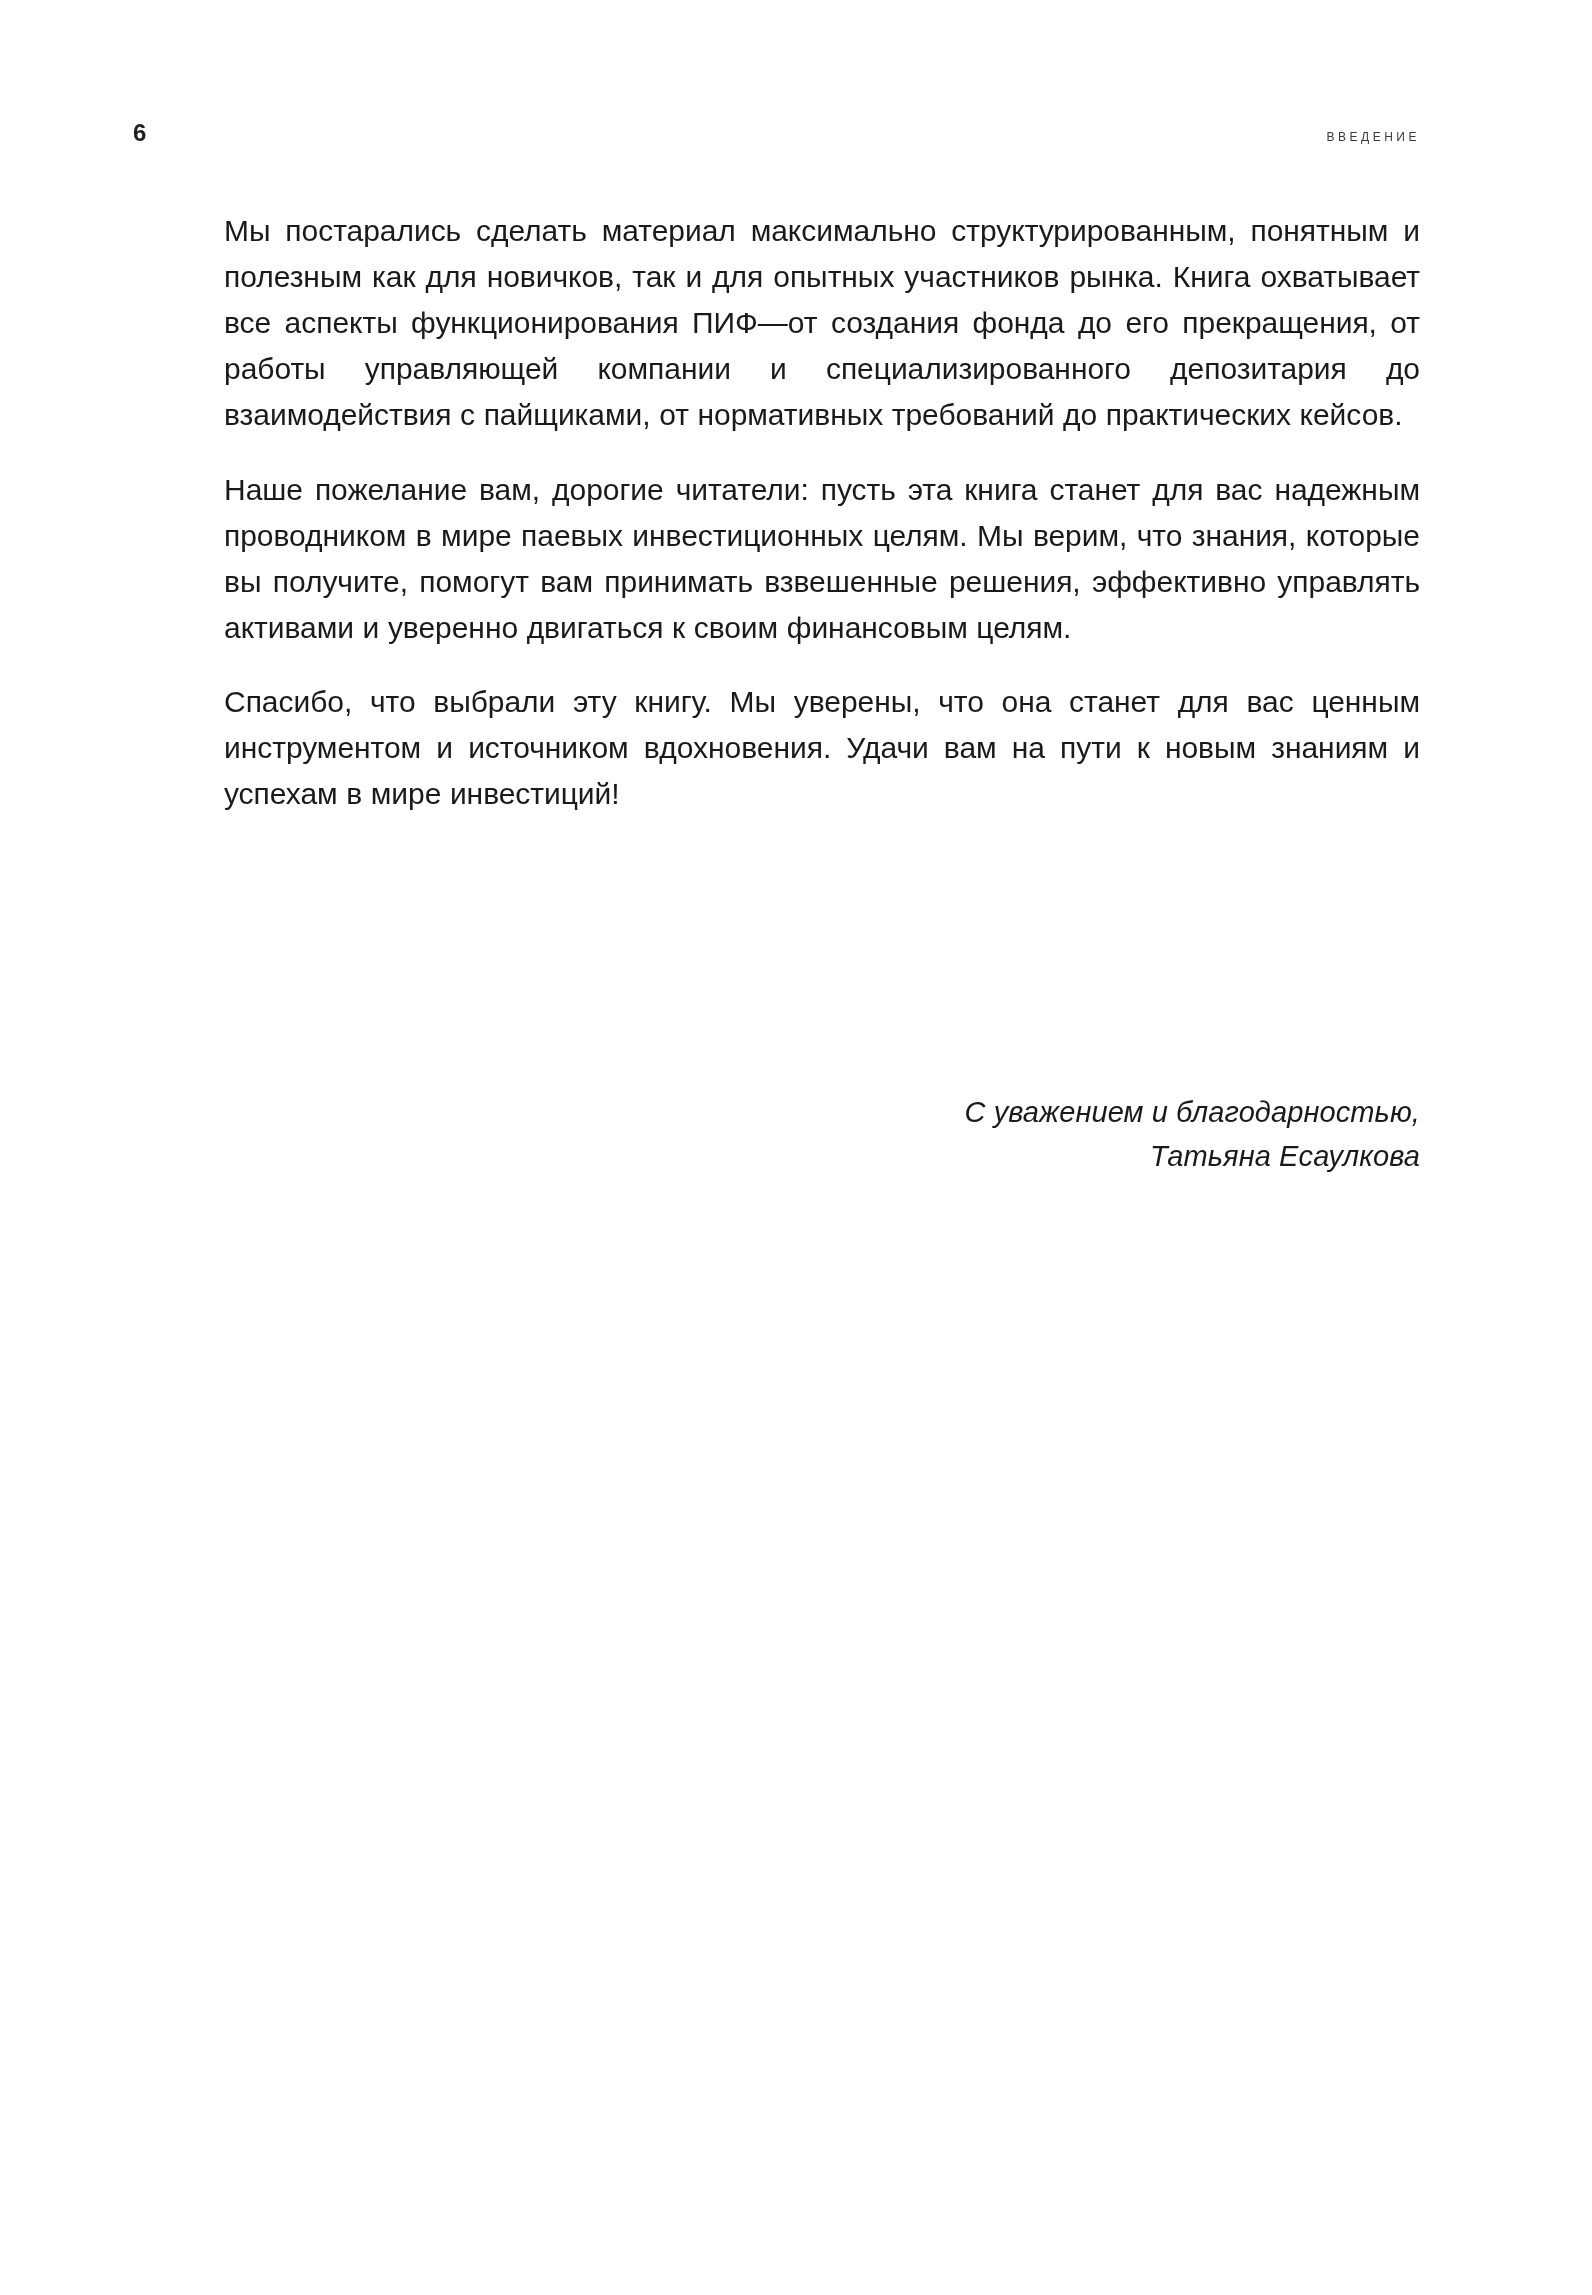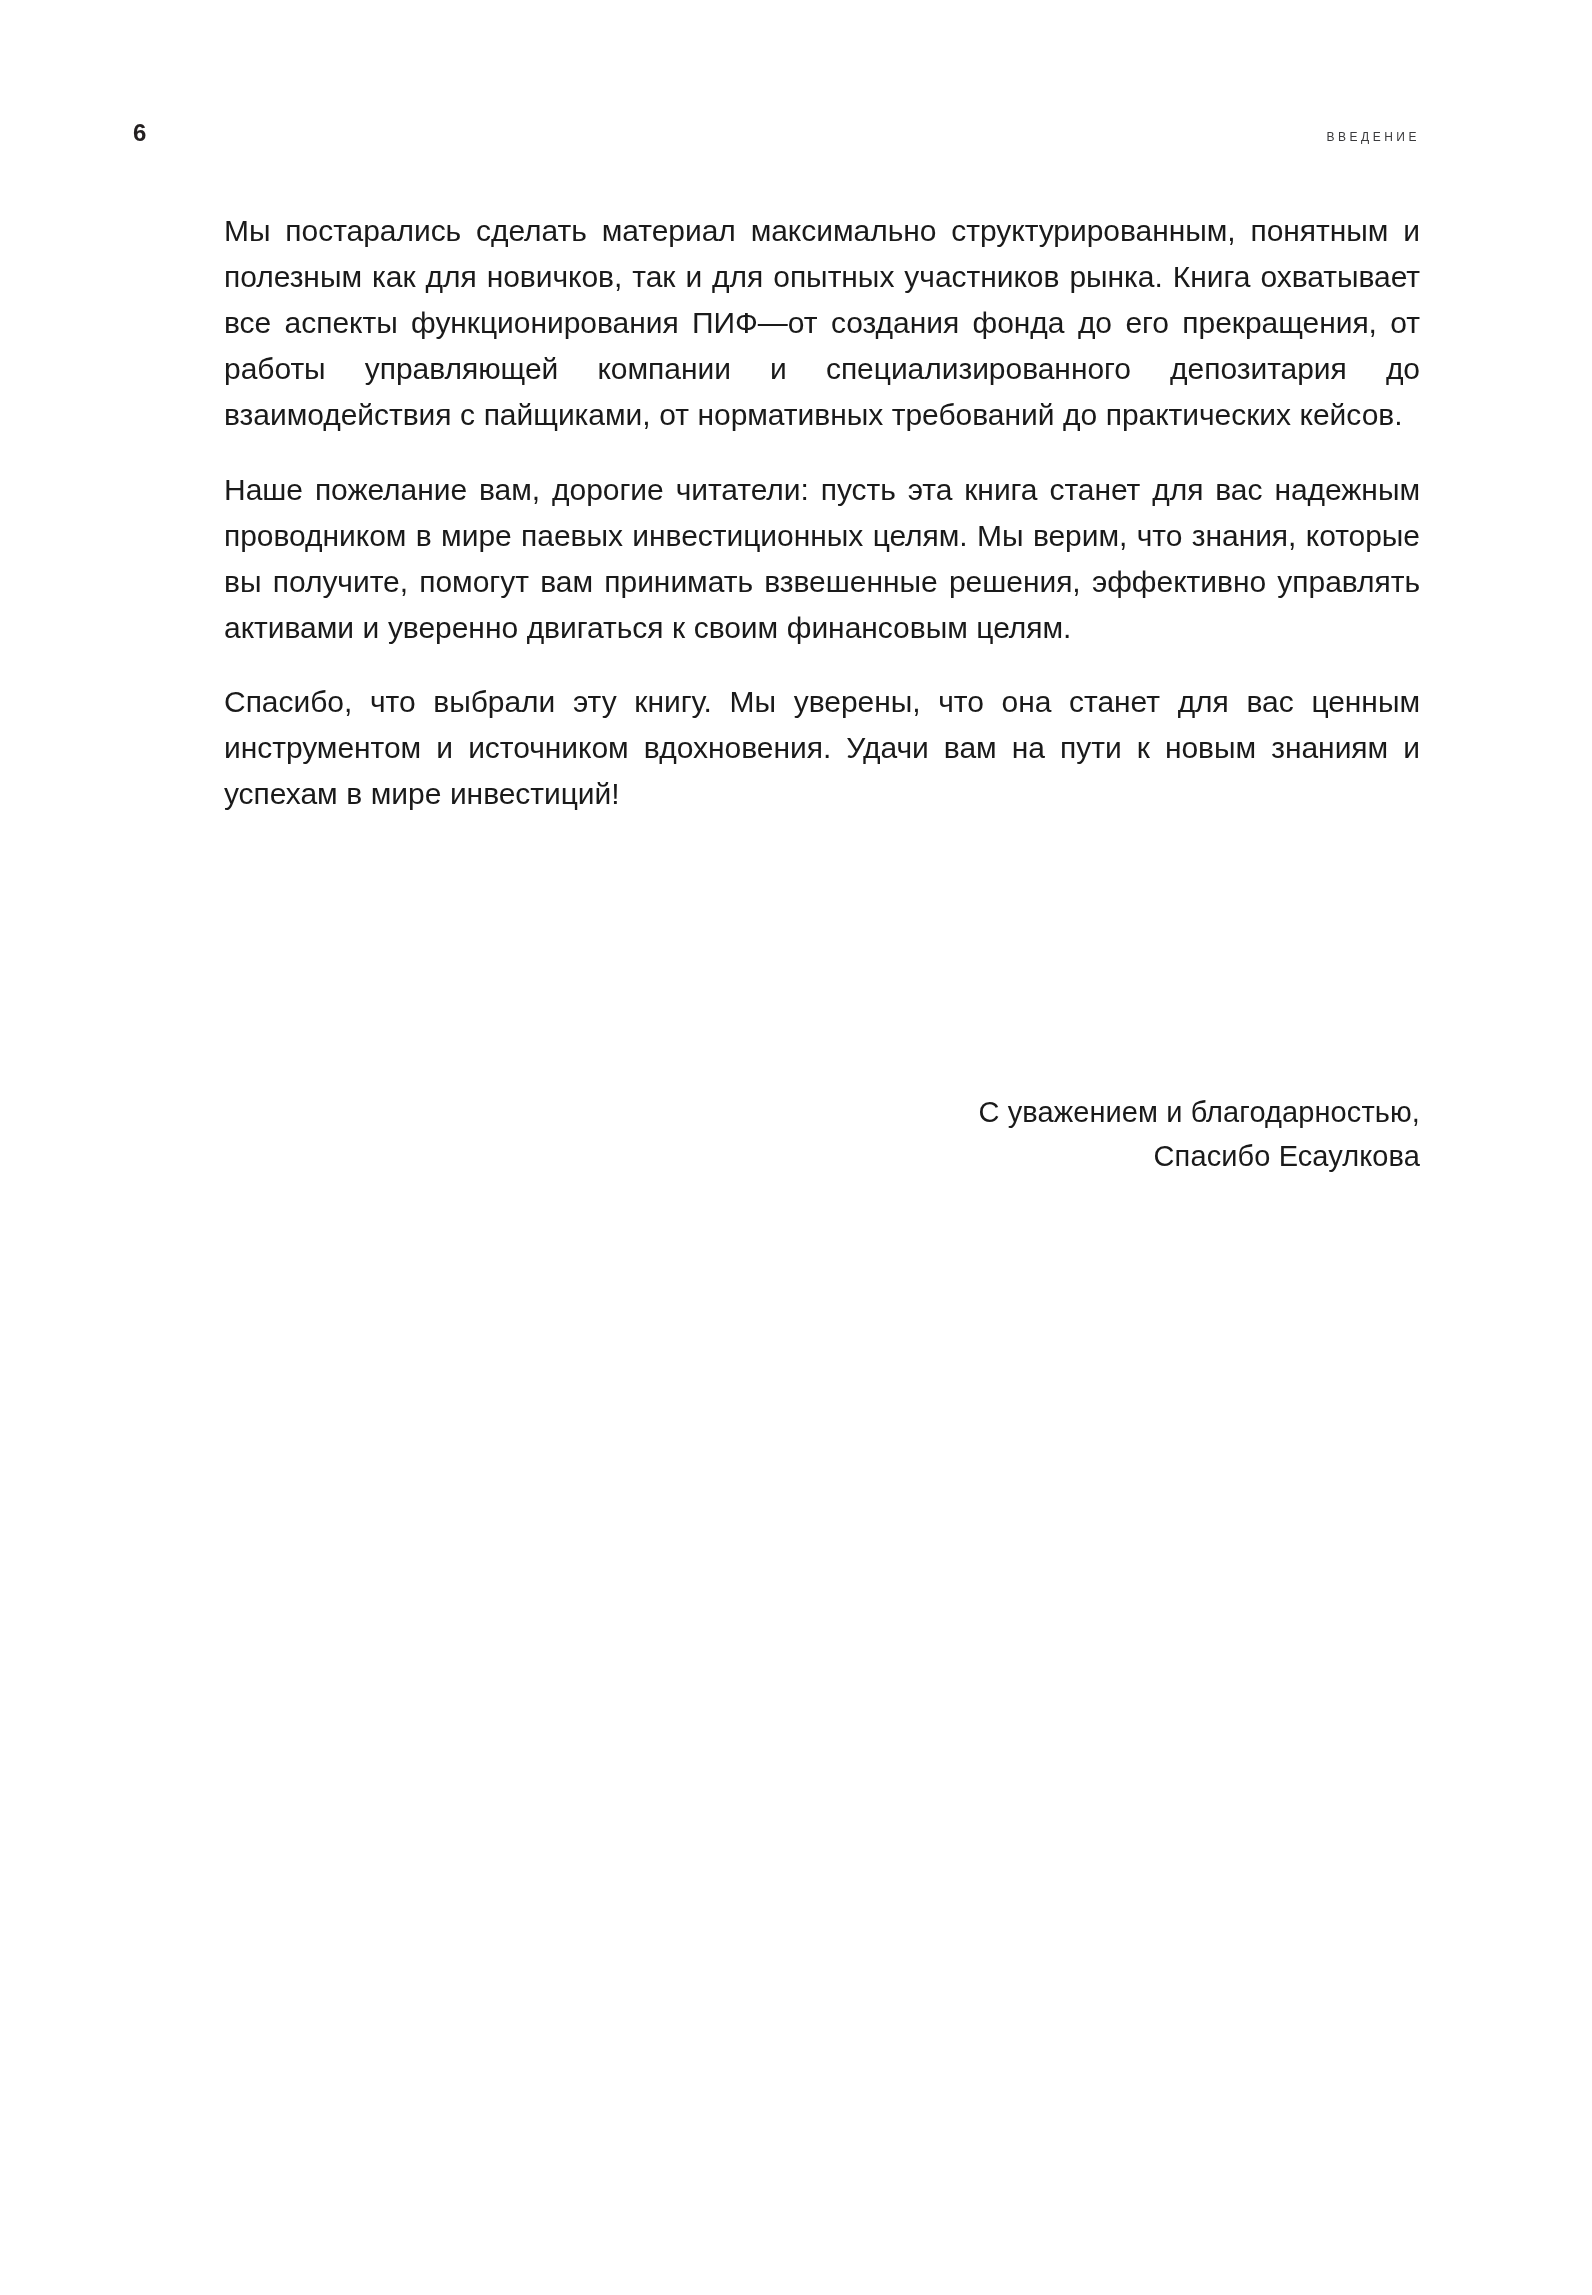--- a/index.html
+++ b/index.html
@@ -82,20 +82,21 @@
     left: 224px;
     top: 1090px;
     width: 1196px;
     text-align: right;
   }
 
   .signature-line {
     font-size: 29px;
     line-height: 44px;
     color: #1a1a1a;
+    font-style: italic;
     letter-spacing: 0.1px;
     white-space: nowrap;
   }
 </style>
 </head>
 <body>
 
 <div class="page">
 
   <div class="running-head">
@@ -104,17 +105,17 @@
   </div>
 
   <div class="text-column">
     <p class="body-paragraph">Мы постарались сделать материал максимально структурированным, понятным и полезным как для новичков, так и для опытных участников рынка. Книга охватывает все аспекты функционирования ПИФ—от создания фонда до его прекращения, от работы управляющей компании и специализированного депозитария до взаимодействия с пайщиками, от нормативных требований до практических кейсов.</p>
     <p class="body-paragraph">Наше пожелание вам, дорогие читатели: пусть эта книга станет для вас надежным проводником в мире паевых инвестиционных целям. Мы верим, что знания, которые вы получите, помогут вам принимать взвешенные решения, эффективно управлять активами и уверенно двигаться к своим финансовым целям.</p>
     <p class="body-paragraph">Спасибо, что выбрали эту книгу. Мы уверены, что она станет для вас ценным инструментом и источником вдохновения. Удачи вам на пути к новым знаниям и успехам в мире инвестиций!</p>
   </div>
 
   <div class="signature-block">
     <div class="signature-line">С уважением и благодарностью,</div>
-    <div class="signature-line">Спасибо Есаулкова</div>
+    <div class="signature-line">Татьяна Есаулкова</div>
   </div>
 
 </div>
 
 
 </body></html>

